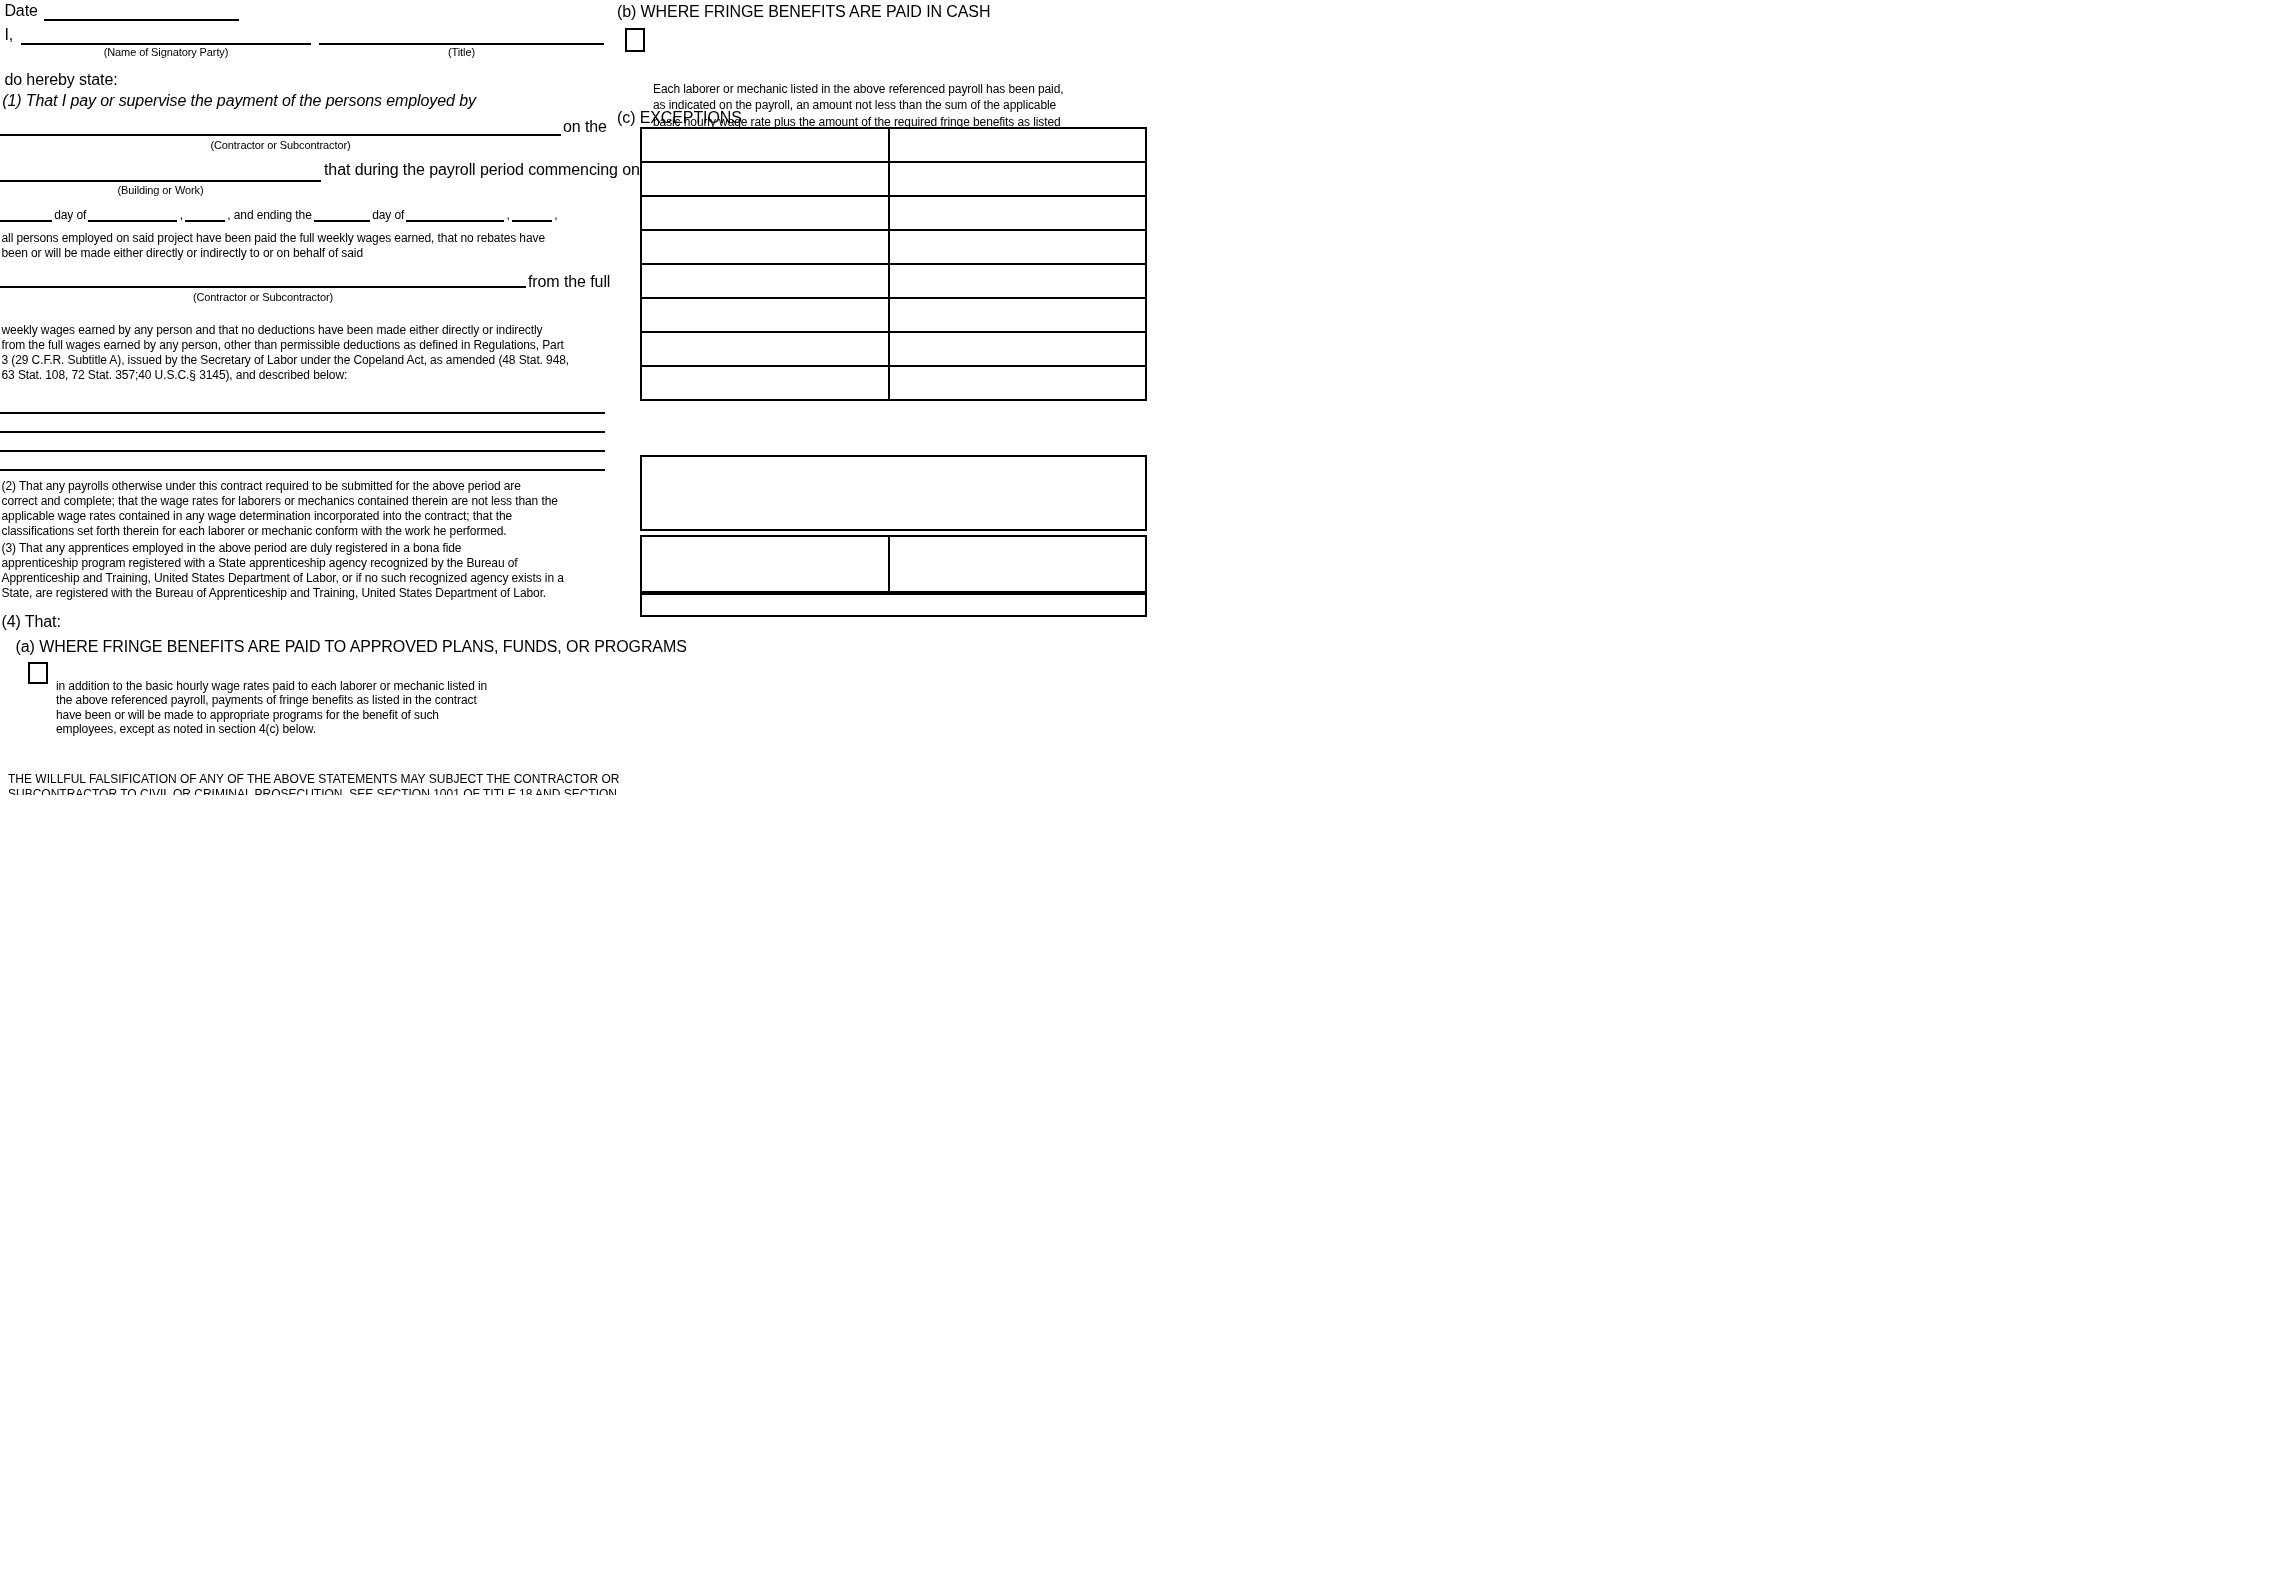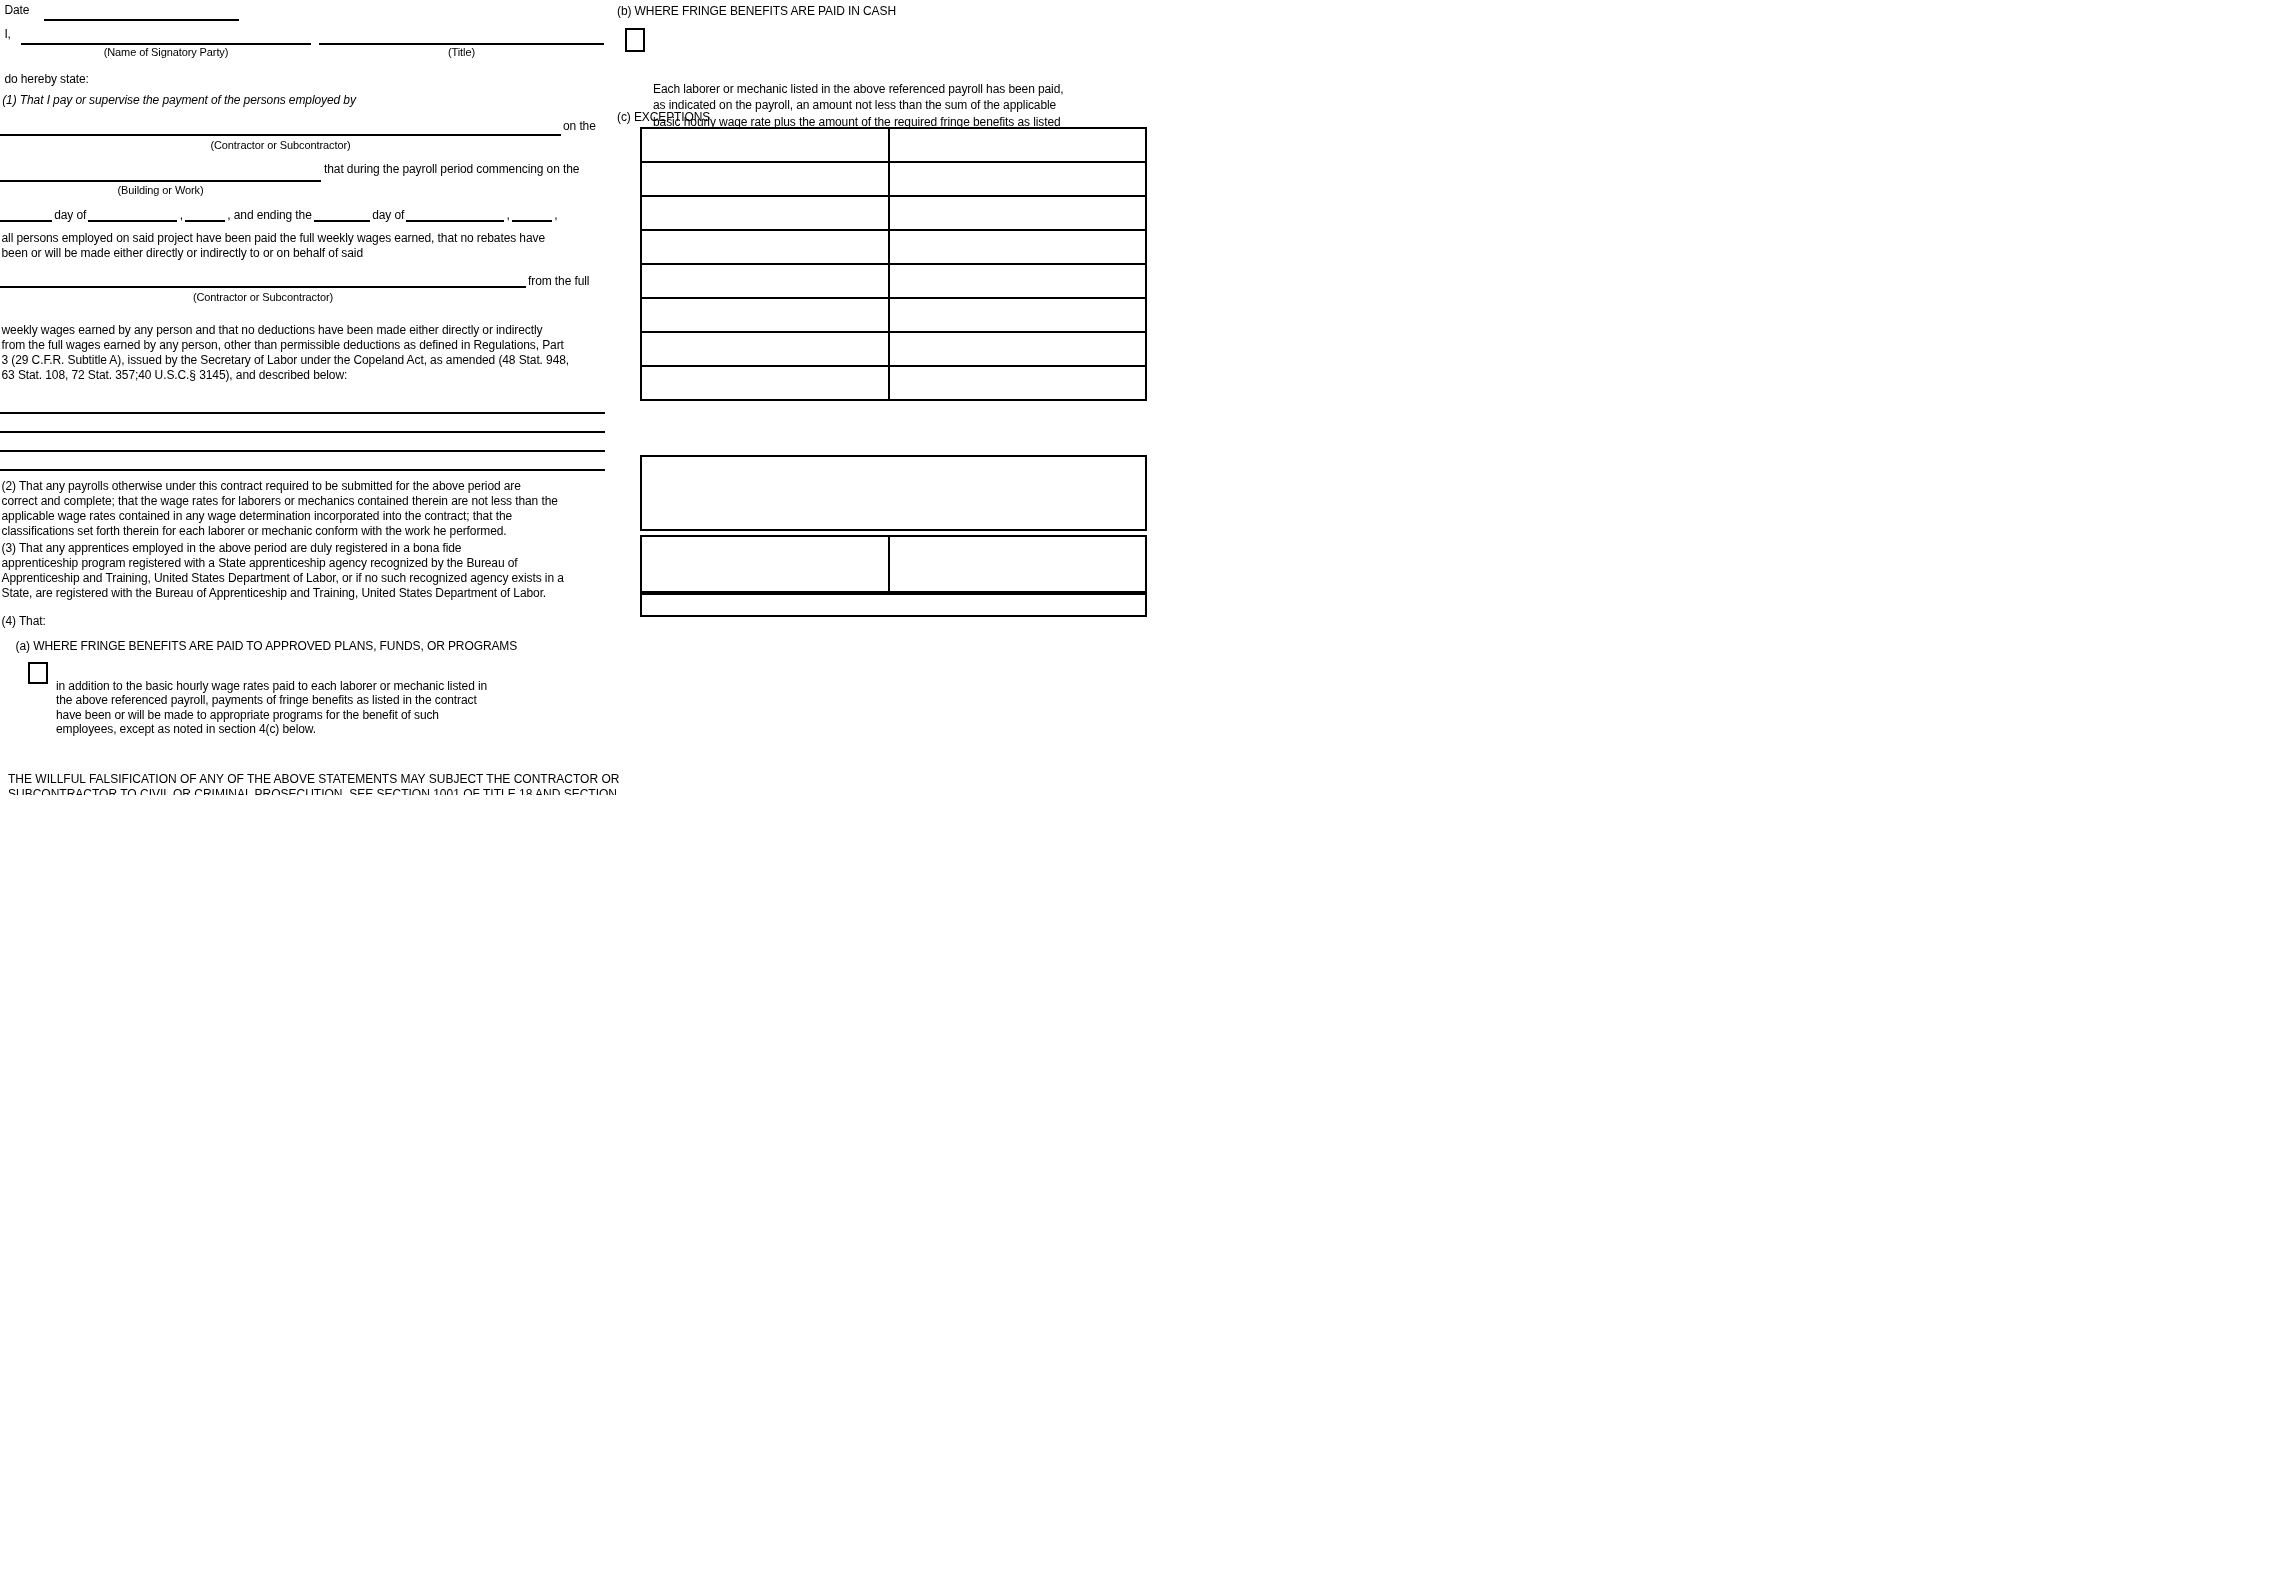--- a/index.html
+++ b/index.html
@@ -1,20 +1,20 @@
 <!DOCTYPE html>
 <html style="font-size:12px"><head>
 <meta charset="utf-8">
 <style>
   html,body{margin:0;padding:0;background:#fff;}
   .page{
     position:relative;width:1148px;height:795px;background:#fff;overflow:hidden;
     font-family:"Liberation Sans","DejaVu Sans",sans-serif;color:#000;
   }
-  .txt{position:absolute;font-size:12px;line-height:15px;letter-spacing:-0.1px;white-space:nowrap;}
+  .txt{position:absolute;font-size:16px;line-height:15px;letter-spacing:-0.1px;white-space:nowrap;}
   .para{position:absolute;font-size:12px;line-height:15px;letter-spacing:-0.1px;white-space:pre-line;}
   .cap{position:absolute;font-size:11px;line-height:13.3px;text-align:center;letter-spacing:-0.1px;}
   .fill{position:absolute;border-bottom:2.2px solid #000;height:12.6px;}
   .hline{position:absolute;border-bottom:2.2px solid #000;height:0;}
   .checkbox{position:absolute;border:2.2px solid #000;background:#fff;}
   .dayrow{position:absolute;display:flex;align-items:flex-end;height:16.3px;}
   .dayrow .seg{border-bottom:2.2px solid #000;height:13.3px;}
   .dayrow .w{font-size:12px;letter-spacing:-0.1px;margin:0 2.2px;padding-bottom:0.7px;white-space:pre;}
   .clipbox{position:absolute;overflow:hidden;}
   .clipbox .fline{font-size:12px;line-height:15px;white-space:nowrap;}

